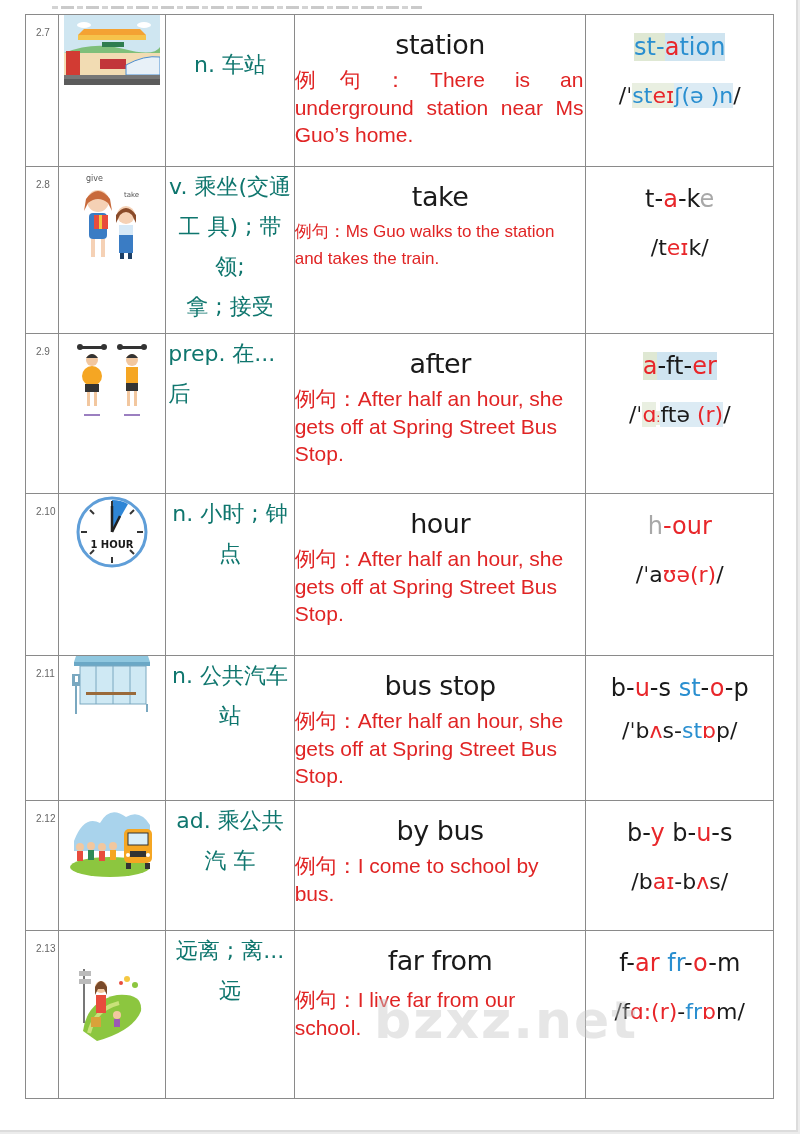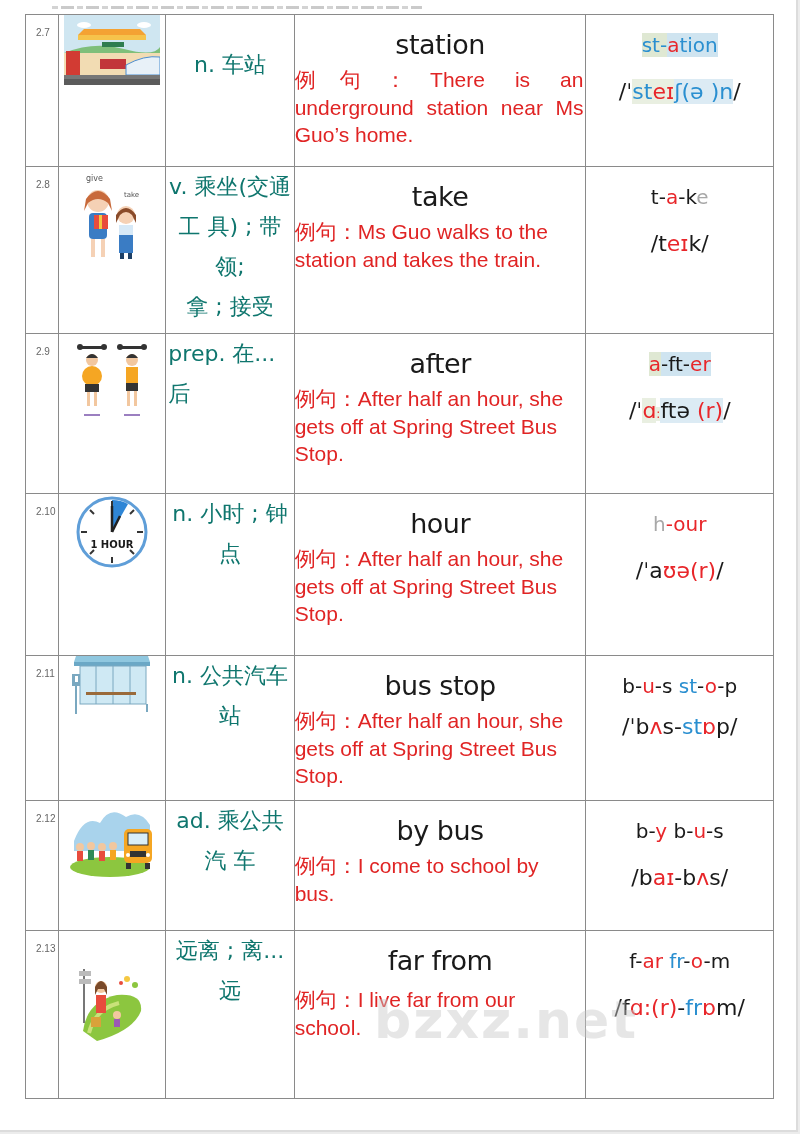--- a/index.html
+++ b/index.html
@@ -57,21 +57,21 @@
   }
   .example {
     color: #e02424; font-size: 21px; line-height: 27px;
     padding: 6px 2px 0 0; text-align: justify;
   }
   .example .label { font-family: "DejaVu Sans", sans-serif; }
   .ph {
     text-align: center; font-family: "DejaVu Sans", sans-serif;
     color: #1a1a1a;
   }
-  .syll { font-size: 20px; padding-top: 18px; }
+  .syll { font-size: 24px; padding-top: 18px; }
   .ipa  { font-size: 22px; padding-top: 22px; }
   .red { color: #e8262a; }
   .blue { color: #2a8fd0; }
   .grey { color: #a8a8a8; }
   .hl-g { background: #dfe8d3; }
   .hl-b { background: #cfe4f0; }
   .hl-g2 { background: #e9efe1; }
   .hl-b2 { background: #dcebf4; }
   .watermark {
     position: absolute; left: 374px; top: 990px;
@@ -158,21 +158,21 @@
           </div>
         </td>
         <td>
           <div class="cn">v. 乘坐(交通</div>
           <div class="cn">工 具) ; 带</div>
           <div class="cn">领;</div>
           <div class="cn">拿 ; 接受</div>
         </td>
         <td>
           <div class="en-word">take</div>
-          <div class="example" style="text-align:left;font-size:21px"><span class="label">例句：</span><span>Ms Guo walks to the station and takes the train.</span></div>
+          <div class="example" style="text-align:left;font-size:17px"><span class="label">例句：</span><span>Ms Guo walks to the station and takes the train.</span></div>
         </td>
         <td>
           <div class="ph syll"><span>t-</span><span class="red">a</span><span>-k</span><span class="grey">e</span></div>
           <div class="ph ipa"><span>/t</span><span class="red">eɪ</span><span>k/</span></div>
         </td>
       </tr>
 
       <tr style="height:160px">
         <td>
             <div class="num">2.9</div>

